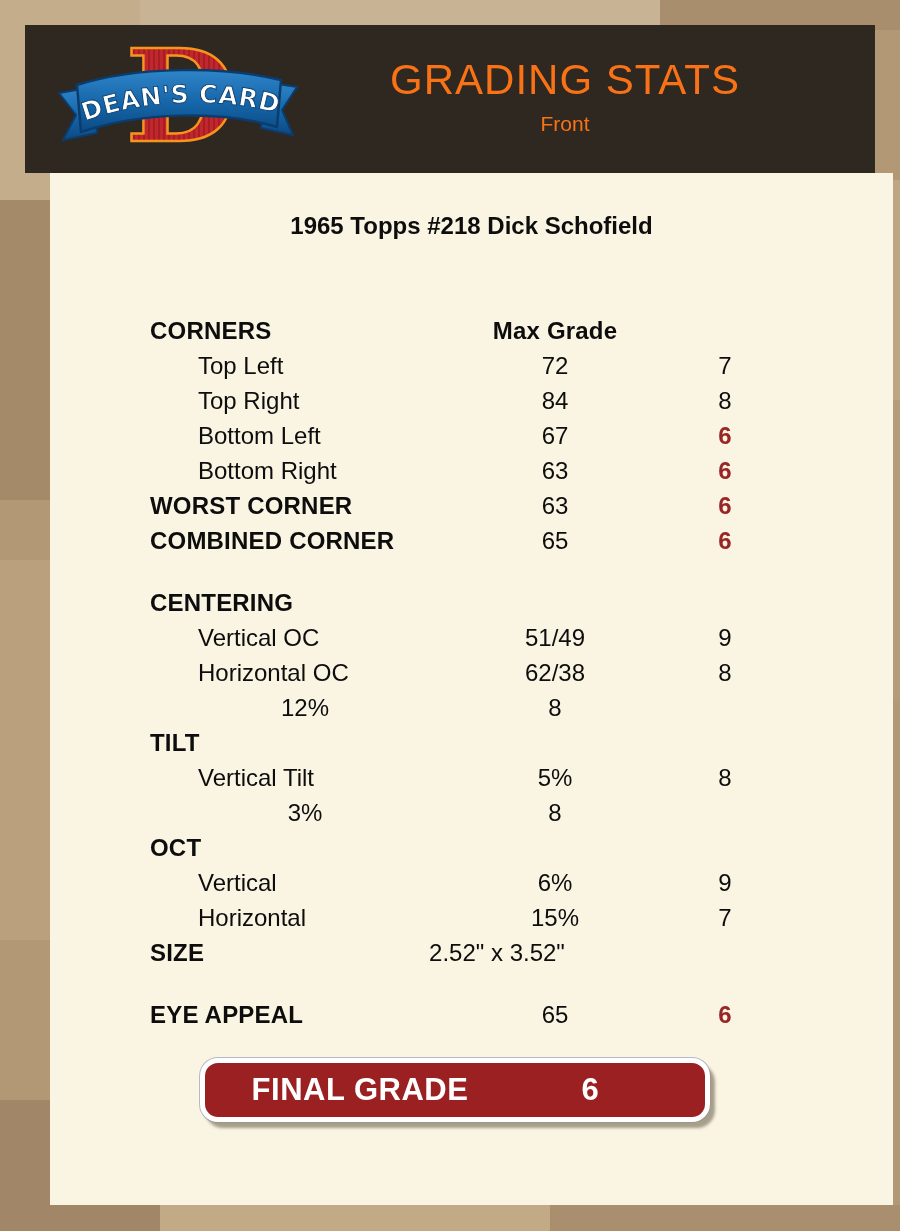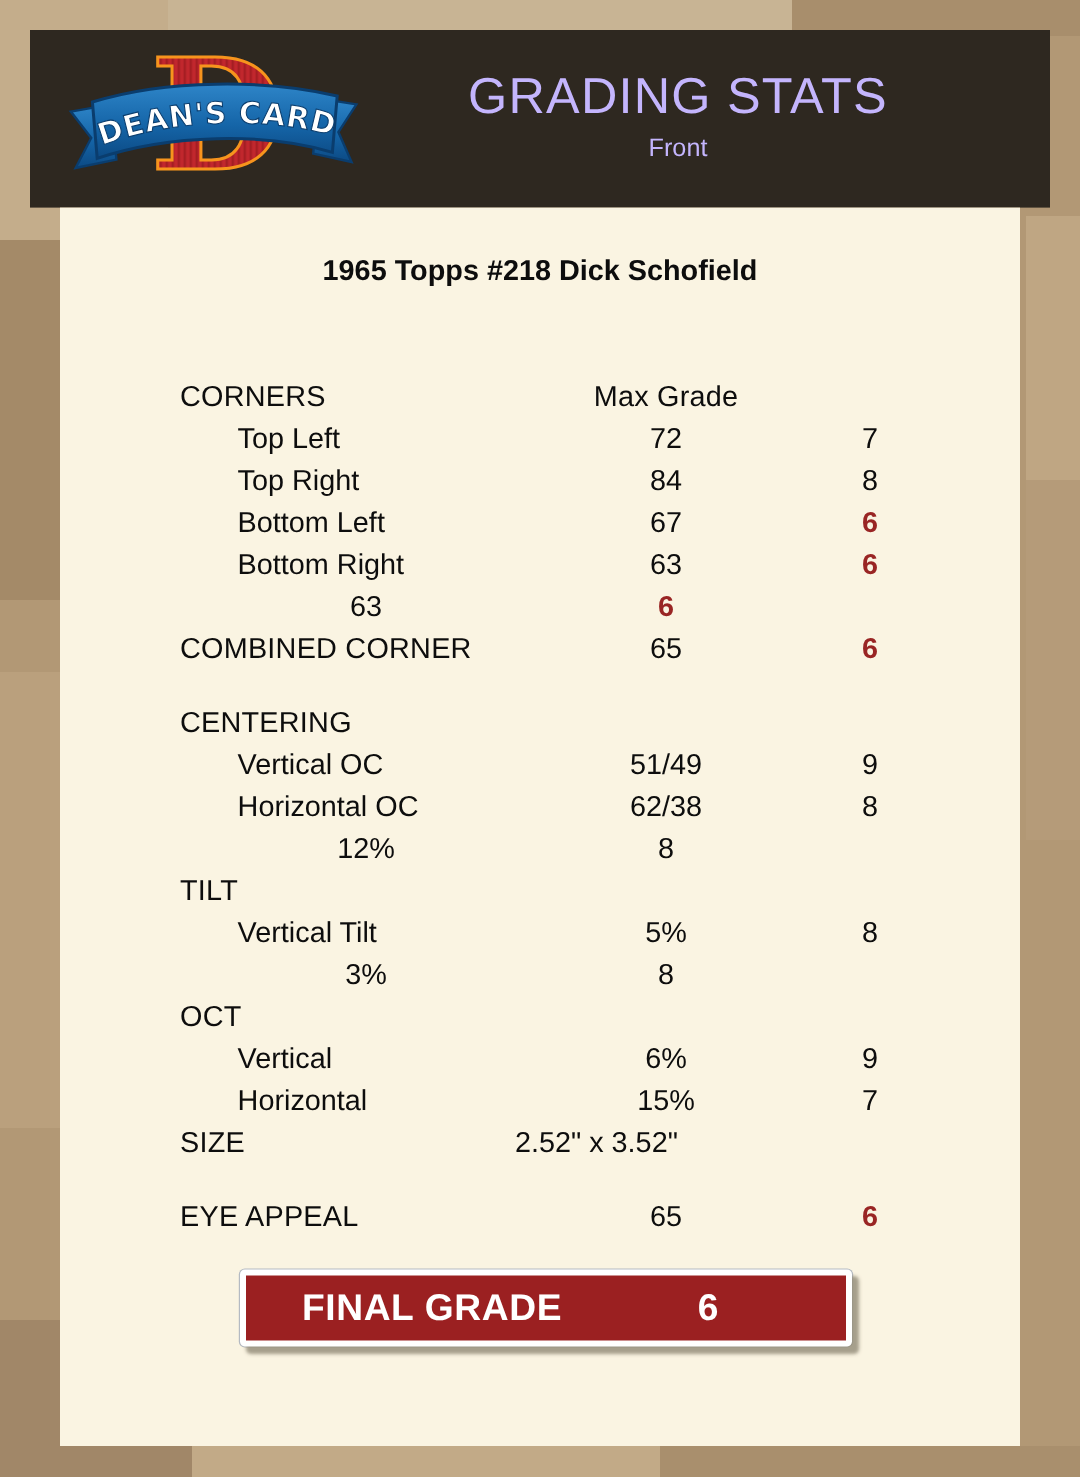--- a/index.html
+++ b/index.html
@@ -31,57 +31,58 @@
   .header-band {
     position:absolute; left:25px; top:25px; width:850px; height:148px;
     background:var(--header-bg, #2e2820);
   }
   .logo-wrap {
     position:absolute; left:28px; top:8px; width:250px; height:134px;
   }
   .title-block {
     position:absolute; left:270px; right:40px; top:0; bottom:0;
     display:flex; flex-direction:column; justify-content:center; align-items:center;
-    color:#c4b5fd; padding-top:4px;
+    color:#f97316; padding-top:4px;
   }
   .main-title { font-size:42px; letter-spacing:1px; line-height:46px; }
   .sub-title  { font-size:21px; line-height:42px;text-align:right; }
 
   .panel {
     position:absolute; left:50px; top:173px; width:800px; height:1032px;
     background:var(--panel-bg, #faf4e2);
     color:#0d0d0d;
+    padding-left:43px;
   }
   .card-title {
     position:absolute; top:37px; left:0; width:100%;
     text-align:center; font-size:24px; font-weight:bold; line-height:32px;
   }
   .card-serial {
     position:absolute; top:69px; left:0; width:100%;
     text-align:center; font-size:24px; line-height:32px;
   }
 
   .grading-table { position:absolute; left:100px; top:140px; width:650px; }
   .trow {
     display:grid; grid-template-columns:310px 190px 150px;
     height:35px; align-items:center; font-size:24px;
   }
   .trow.gap { margin-top:27px; }
   .c-label { text-align:left; white-space:nowrap; }
   .c-value, .c-max { text-align:center; }
-  .bold { font-weight:normal; letter-spacing:0.2px; }
+  .bold { font-weight:bold; letter-spacing:0.2px; }
   .indent { padding-left:48px; }
   .red { color:var(--grade-red, #992524); font-weight:bold; }
   .shift { transform:translateX(-58px); }
 
   .final-grade-button {
     position:absolute; left:150px; top:885px; width:510px; height:64px;
     box-sizing:border-box;
     background:var(--button-bg, #9b2021);
-    border:5px solid #ffffff; border-radius:4px;
+    border:5px solid #ffffff; border-radius:18px;
     box-shadow:5px 6px 3px rgba(150,143,125,0.85), 0 0 0 1px #b4bac2;
     display:grid; grid-template-columns:62% 30% 8%; align-items:center;
     color:#ffffff; font-weight:bold; font-size:31px; cursor:pointer;
   }
   .fg-label { text-align:center; letter-spacing:0.5px; }
   .fg-value { text-align:center; }
 </style>
 </head>
 <body>
 
@@ -138,20 +139,21 @@
           <div class="c-label indent">Bottom Left</div>
           <div class="c-value">67</div>
           <div class="c-max red">6</div>
         </div>
         <div class="trow">
           <div class="c-label indent">Bottom Right</div>
           <div class="c-value">63</div>
           <div class="c-max red">6</div>
         </div>
         <div class="trow">
+          <div class="c-label bold">WORST CORNER</div>
           <div class="c-value">63</div>
           <div class="c-max red">6</div>
         </div>
         <div class="trow">
           <div class="c-label bold">COMBINED CORNER</div>
           <div class="c-value">65</div>
           <div class="c-max red">6</div>
         </div>
         <div class="trow gap">
           <div class="c-label bold">CENTERING</div>

